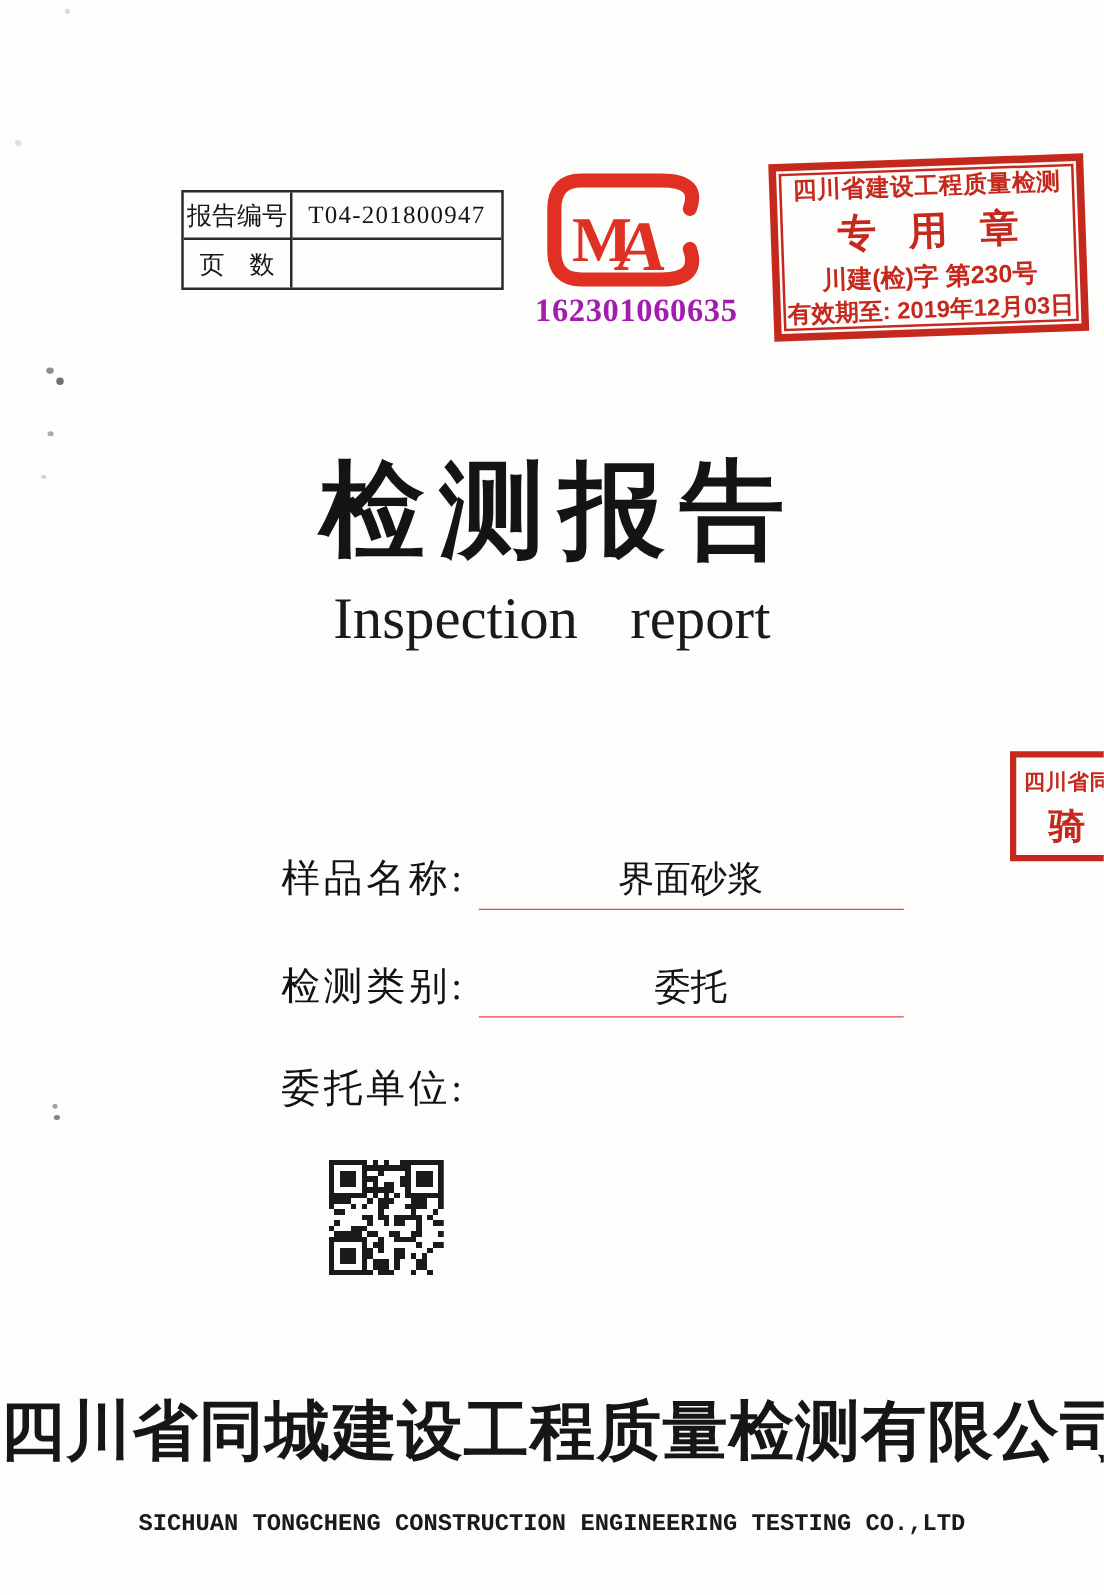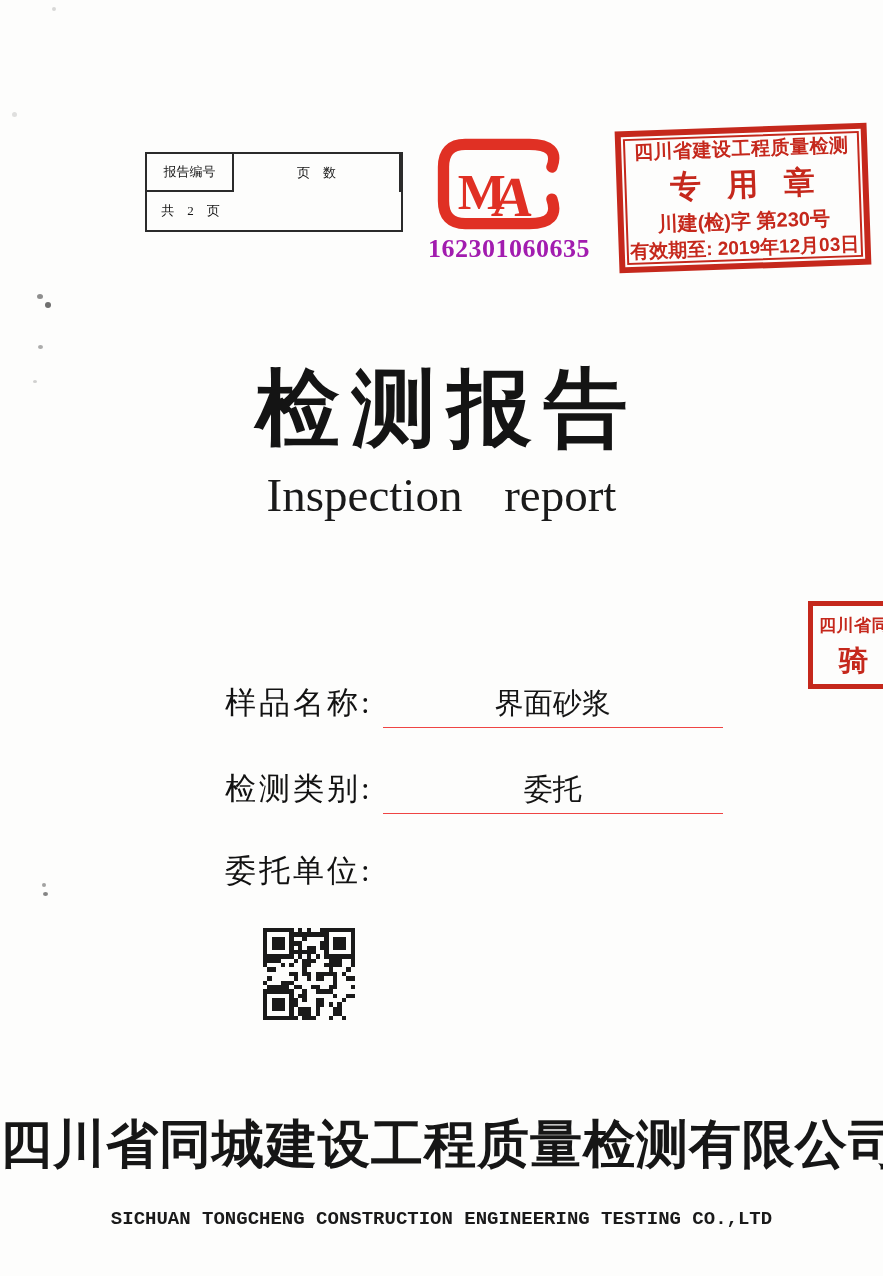--- a/index.html
+++ b/index.html
@@ -10,21 +10,21 @@
   }
   
   .report-table{
     position:absolute;left:145px;top:152px;width:254px;height:76px;
     border:2.5px solid #2b2b2b;display:grid;
     grid-template-columns:87px 1fr;grid-template-rows:1fr 1fr;
     font-family:"Liberation Serif",serif;
   }
   .report-table .cell{
     display:flex;align-items:center;justify-content:center;
-    font-size:13px;color:#161616;
+    font-size:20px;color:#161616;
   }
   .report-table .c1{border-right:2px solid #2b2b2b;}
   .report-table .r1{border-bottom:2px solid #2b2b2b;}
   .report-table .serial{letter-spacing:1px;}
   
   .cma{position:absolute;left:428px;top:136px;width:145px;text-align:center;}
   .cma svg{display:block;margin:0 auto;}
   .cma-number{
     margin-top:2px;font-family:"Liberation Serif",serif;font-weight:bold;
     font-size:26px;color:#a21caf;letter-spacing:0.5px;white-space:nowrap;
@@ -89,22 +89,22 @@
     font-family:"Liberation Mono","DejaVu Sans Mono",monospace;white-space:nowrap;margin-top:44px;
   }
   
   .speck{position:absolute;background:#333;border-radius:50%;}
 </style>
 </head>
 <body>
 
 <div class="report-table">
   <div class="cell c1 r1">报告编号</div>
+  <div class="cell r1 serial">T04-201800947</div>
   <div class="cell c1">页　数</div>
-  <div class="cell">共　2　页</div>
 </div>
 
 <div class="cma">
   <svg width="132" height="96" viewBox="0 0 140 100">
     <path d="M 124 32 Q 133 8 100 8 L 32 8 Q 9 8 9 32 L 9 68 Q 9 92 32 92 L 100 92 Q 133 92 124 66" fill="none" stroke="#e03024" stroke-width="12" stroke-linecap="round"></path>
     <text x="24" y="76" font-family="Liberation Serif, serif" font-weight="bold" font-size="54" fill="#e03024">M</text>
     <text x="68" y="84" font-family="Liberation Serif, serif" font-weight="bold" font-size="60" fill="#e03024" transform="skewX(-6)">A</text>
   </svg>
   <div class="cma-number">162301060635</div>
 </div>

